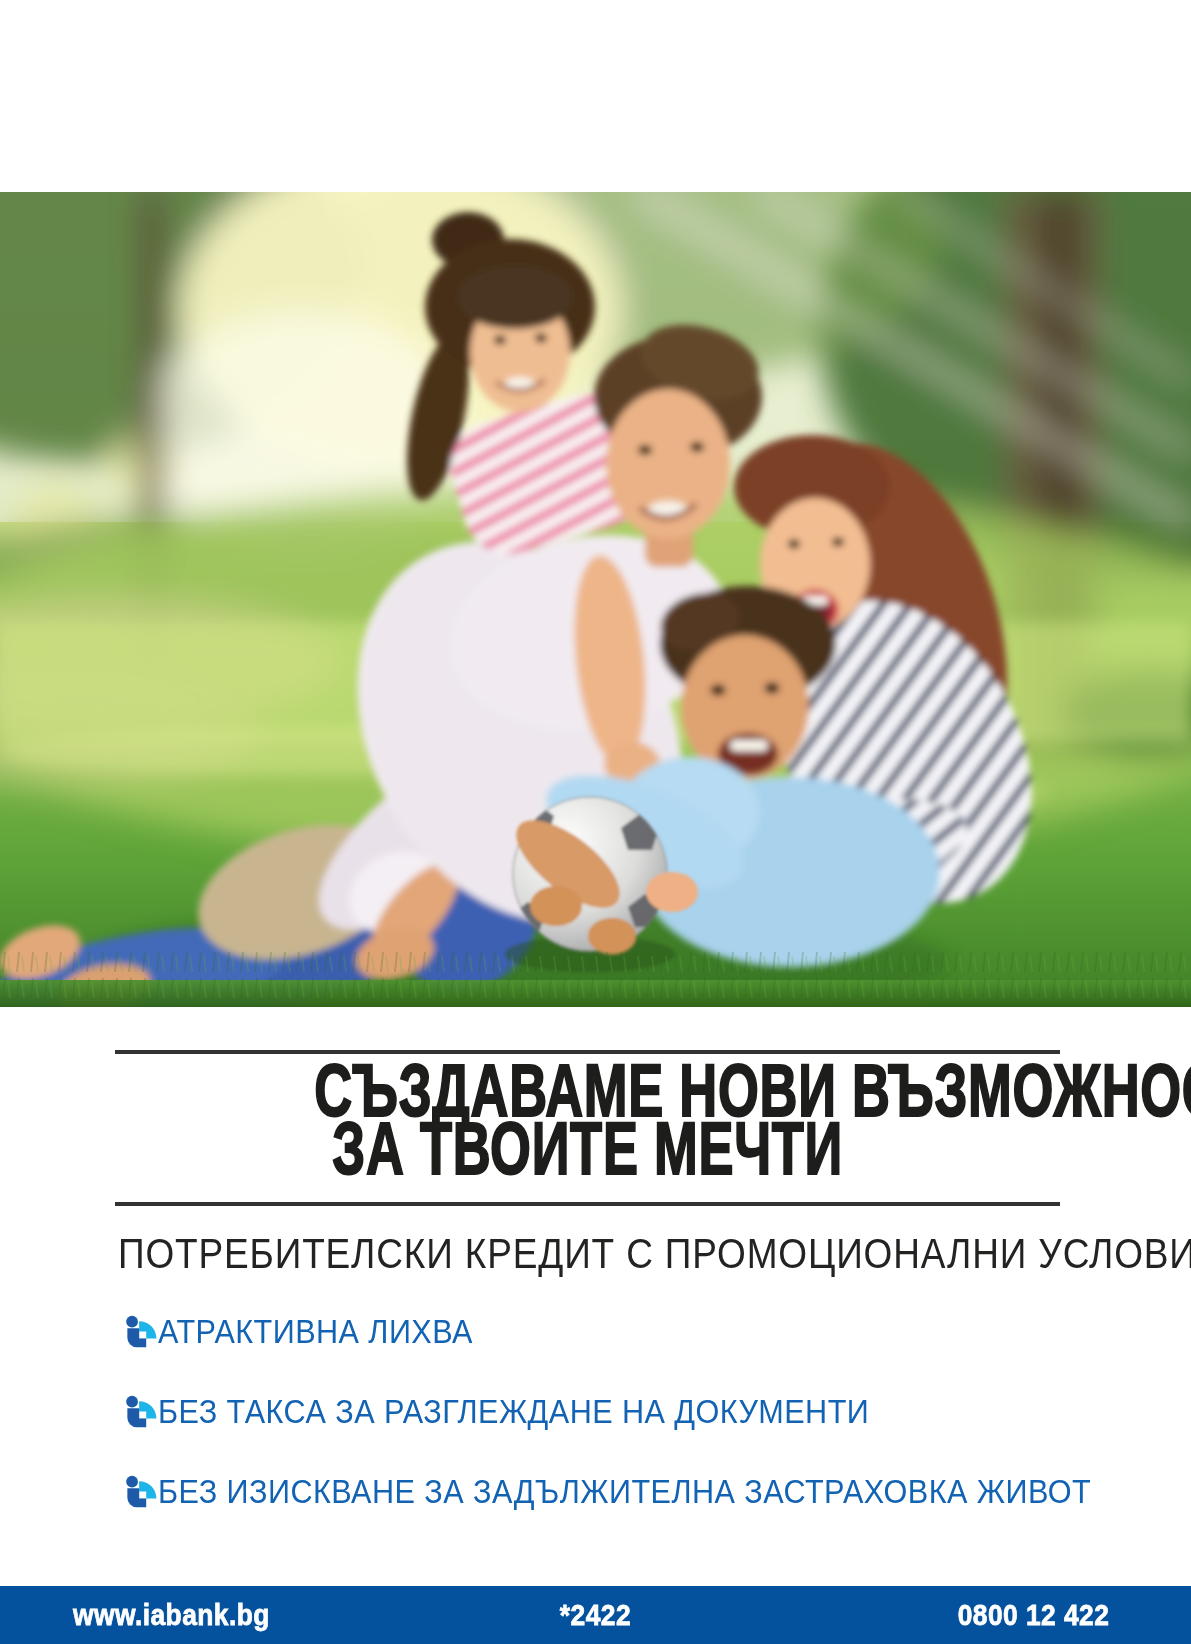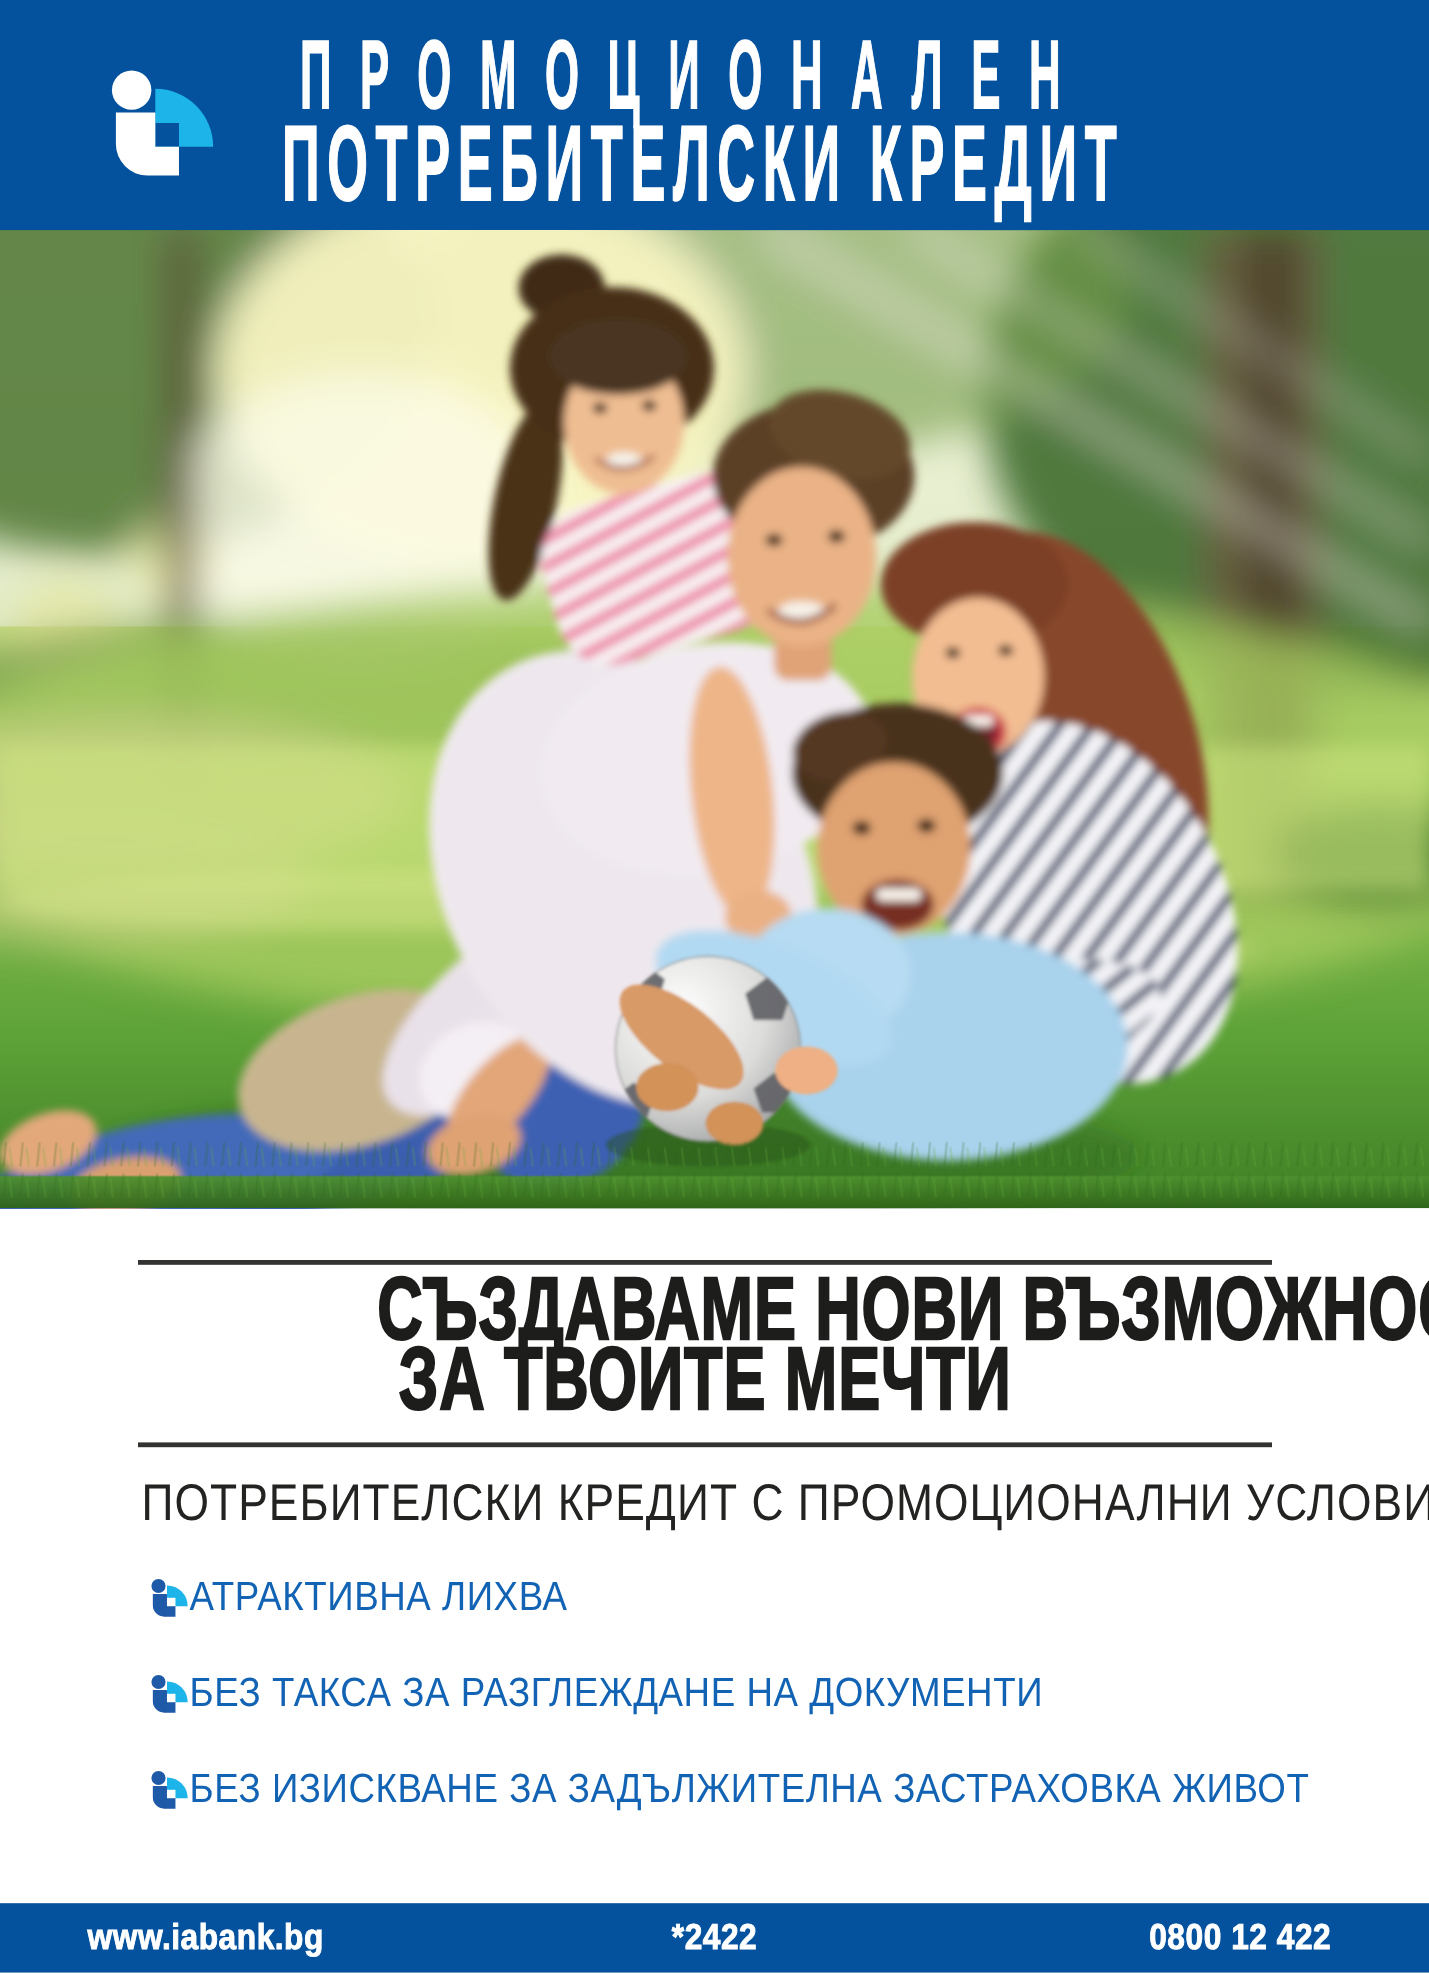--- a/index.html
+++ b/index.html
@@ -68,31 +68,20 @@
   <symbol id="ia-logo" viewBox="10 8 84 88">
     <path fill="var(--c-quarter)" d="M46,70 L46,26 A44,44 0 0 1 90,70 Z"></path>
     <rect fill="var(--c-notch)" x="46" y="52" width="18" height="18"></rect>
     <path fill="var(--c-head)" d="M16,44 H46 V70 H64 V92 H40 A24,24 0 0 1 16,68 Z"></path>
     <circle fill="var(--c-head)" cx="28" cy="27" r="15"></circle>
   </symbol>
 </svg>
 
 <div class="page">
 
-  <header class="masthead">
-    <svg class="logo">
-        <use href="#ia-logo"></use>
-      </svg>
-    <div class="mh-line mh-line1">
-      <span>ПРОМОЦИОНАЛЕН</span>
-    </div>
-    <div class="mh-line mh-line2">
-      <span>ПОТРЕБИТЕЛСКИ КРЕДИТ</span>
-    </div>
-  </header>
 
   <div class="photo" role="img" aria-label="Семейство — баща, майка, момиче и момче — легнали едно върху друго на тревата в парк, прегърнали футболна топка">
     <svg viewBox="0 0 1191 815" preserveAspectRatio="none">
       <defs>
         <linearGradient id="skyG" x1="0" y1="0" x2="0" y2="1">
           <stop offset="0" stop-color="#f6f7e4"></stop>
             <stop offset=".6" stop-color="#e3ecca"></stop>
             <stop offset="1" stop-color="#cfe2a6"></stop>
         </linearGradient>
         <linearGradient id="grassG" x1="0" y1="0" x2="0" y2="1">

